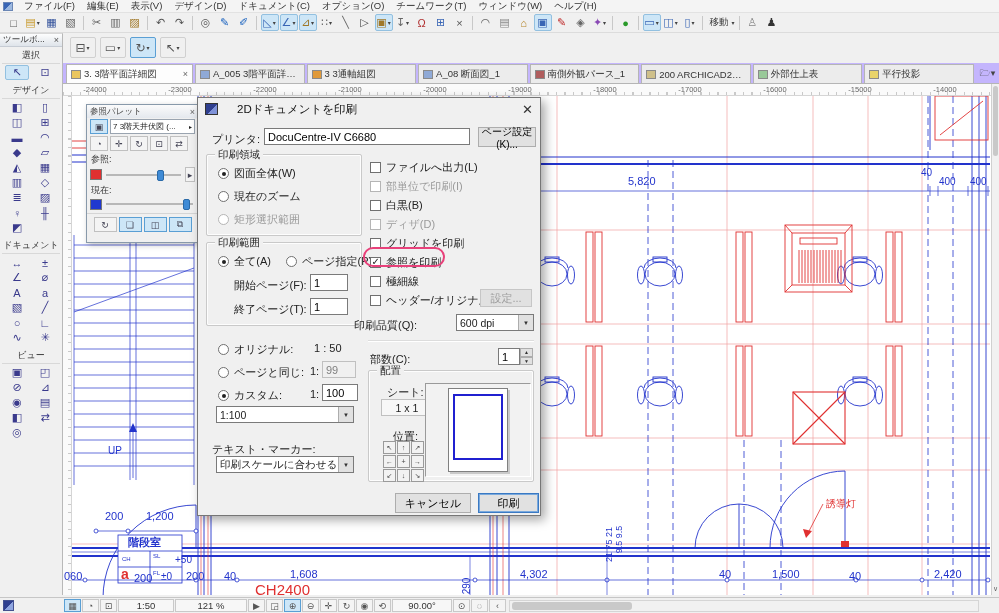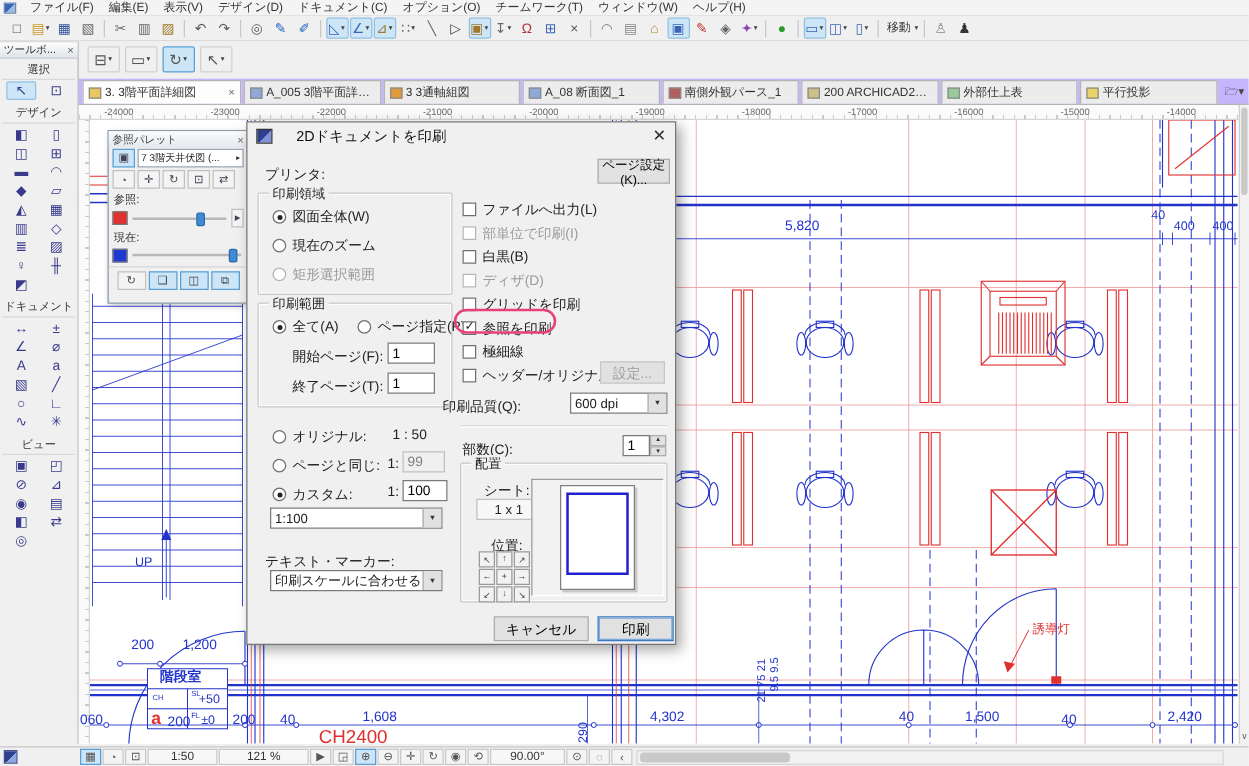--- a/index.html
+++ b/index.html
@@ -559,21 +559,21 @@
         <span class="dlabel" style="left: 529px; top: 456px; color: rgb(34, 51, 204); font-size: 9px; transform: rotate(-90deg);">21 75 21</span>
         <span class="dlabel" style="left: 543px; top: 451px; color: rgb(34, 51, 204); font-size: 9px; transform: rotate(-90deg);">9.5 9.5</span>
         <span class="dlabel" style="left: 656px; top: 485px; color: rgb(34, 51, 204); font-size: 11px;">40</span>
         <span class="dlabel" style="left: 709px; top: 485px; color: rgb(34, 51, 204); font-size: 11px;">1,500</span>
         <span class="dlabel" style="left: 786px; top: 487px; color: rgb(34, 51, 204); font-size: 11px;">40</span>
         <span class="dlabel" style="left: 871px; top: 485px; color: rgb(34, 51, 204); font-size: 11px;">2,420</span>
         <span class="dlabel" style="left: 763px; top: 415px; color: rgb(224, 48, 48); font-size: 10px;">誘導灯</span>
         <span class="dlabel" style="left: 65px; top: 453px; color: rgb(34, 51, 204); font-size: 11px; font-weight: bold;">階段室</span>
         <span class="dlabel" style="left: 59px; top: 472px; color: rgb(34, 51, 204); font-size: 6px;">CH</span>
         <span class="dlabel" style="left: 90px; top: 469px; color: rgb(34, 51, 204); font-size: 6px;">SL</span>
-        <span class="dlabel" style="left: 96px; top: 471px; color: rgb(34, 51, 204); font-size: 10px;">+50</span>
+        <span class="dlabel" style="left: 112px; top: 471px; color: rgb(34, 51, 204); font-size: 10px;">+50</span>
         <span class="dlabel" style="left: 90px; top: 486px; color: rgb(34, 51, 204); font-size: 6px;">FL</span>
         <span class="dlabel" style="left: 98px; top: 488px; color: rgb(34, 51, 204); font-size: 10px;">±0</span>
       </div>
   </div>
 
   <div id="ref-palette">
     <div id="ref-title">
       <span>参照パレット</span>
       <span class="pclose">×</span>
     </div>
@@ -617,20 +617,21 @@
   </div>
 
   <div id="dialog">
     <div id="dlg-title">
       <span class="dicon"></span>
       <span class="dtext">2Dドキュメントを印刷</span>
       <span class="dclose">✕</span>
     </div>
 
     <div class="drow" style="left:14px;top:34px">プリンタ:</div>
+    <input class="tbox" style="position: absolute; left: 66px; top: 30px; width: 206px;" value="DocuCentre-IV C6680">
     <button class="wbtn" style="left:280px;top:29px;width:58px;height:20px;font-size:10px">ページ設定(K)...</button>
 
     <div class="grp" style="left:8px;top:56px;width:156px;height:82px">
       <span class="grp-legend">印刷領域</span>
     </div>
     <div class="drow" style="left:20px;top:68px">
       <span class="radio on"></span><span class="lbl">図面全体(W)</span>
     </div>
     <div class="drow" style="left:20px;top:91px">
       <span class="radio"></span><span class="lbl">現在のズーム</span>

